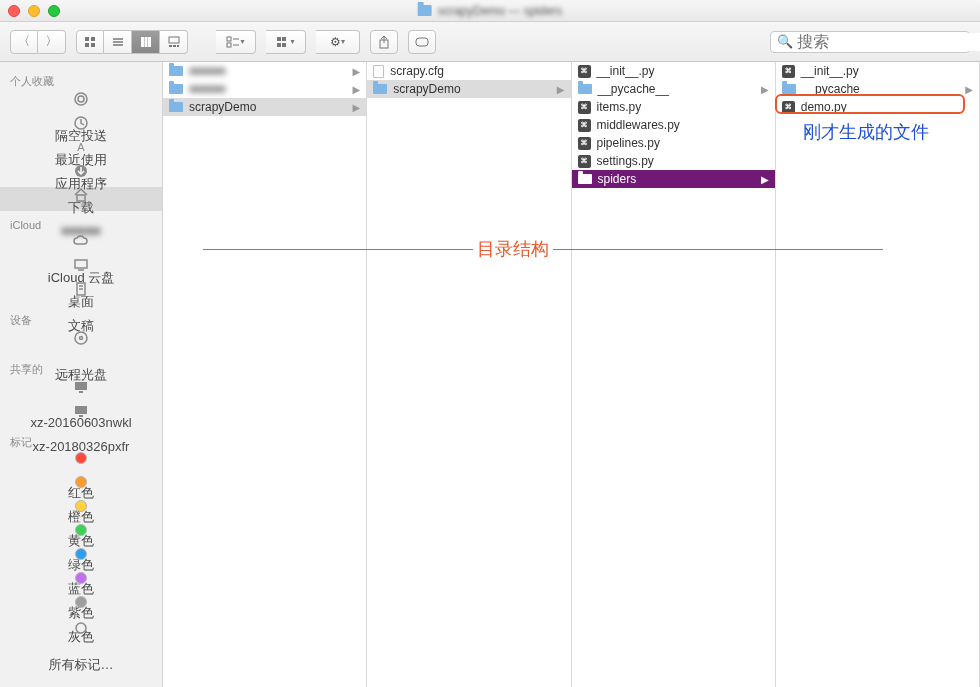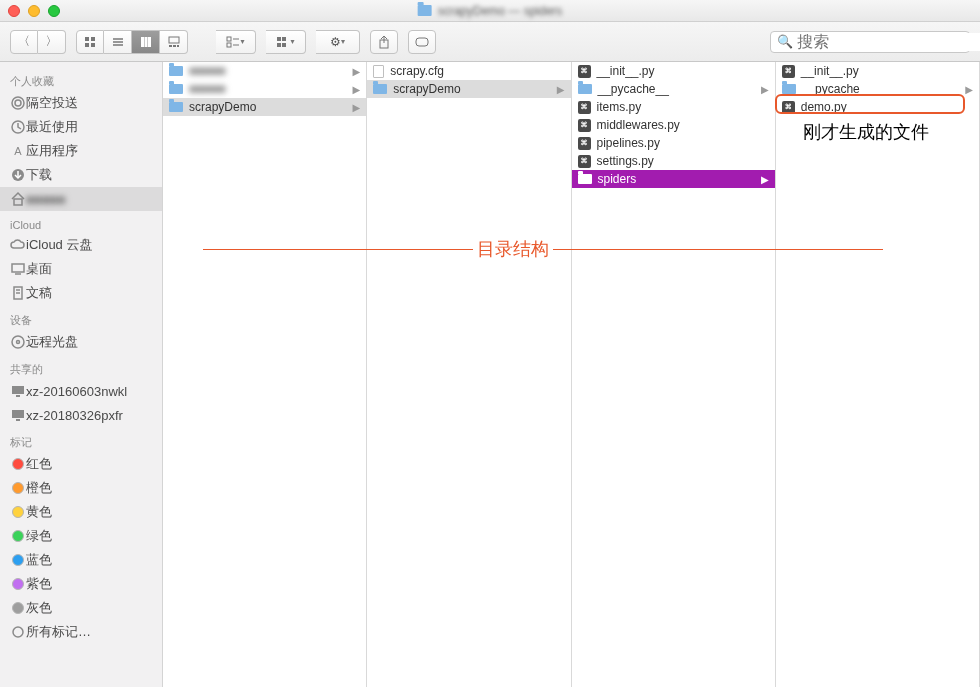--- a/index.html
+++ b/index.html
@@ -23,47 +23,47 @@
   .tb-group .tb-btn:not(:first-child):not(:last-child){border-left:none;}
   .tb-single{border-radius:4px;}
   .tb-btn.active{background:linear-gradient(#9d9d9d,#888);color:#fff;}
   .search-box{margin-left:auto;width:200px;height:22px;border:1px solid #c8c8c8;border-radius:4px;background:#fff;display:flex;align-items:center;padding:0 6px;color:#999;}
   .search-box input{border:none;outline:none;flex:1;font-size:16px;}
   
   .body{display:flex;height:calc(100% - 62px);}
   
   .sidebar{width:163px;background:#f2f1f2;border-right:1px solid #d4d4d4;overflow:auto;padding-top:4px;}
   .sb-header{font-size:11px;color:#8a8a8a;padding:8px 10px 2px;}
-  .sb-item{display:flex;align-items:center;gap:0;height:24px;padding:0 10px;color:#4a4a4a;cursor:default;}
+  .sb-item{display:flex;align-items:center;gap:20px;height:24px;padding:0 10px;color:#4a4a4a;cursor:default;flex-direction:column;}
   .sb-item.selected{background:#dcdbdc;}
   .sb-ico{width:16px;height:16px;display:flex;align-items:center;justify-content:center;color:#8a8a8a;}
   .sb-ico svg{width:16px;height:16px;stroke:#8a8a8a;fill:none;stroke-width:1.5;}
   .tagdot{width:12px;height:12px;border-radius:50%;border:1px solid #b5b5b5;}
   
   .columns{flex:1;display:flex;position:relative;}
   .col{flex:1;border-right:1px solid #d9d9d9;overflow:auto;background:#fff;min-width:0;}
   .row{height:18px;display:flex;align-items:center;padding:0 6px;gap:6px;font-size:12px;color:#333;position:relative;white-space:nowrap;}
   .row.sel-grey{background:#dcdcdc;}
-  .row.sel-blue{background:#a21caf;color:#fff;}
+  .row.sel-blue{background:#701a75;color:#fff;}
   .row .arrow{margin-left:auto;font-size:10px;color:#9a9a9a;}
   .row.sel-blue .arrow{color:#fff;}
   .fico{width:14px;height:12px;display:inline-flex;align-items:center;justify-content:center;}
   .fico.folder{background:#7fb6e6;border-radius:1px;position:relative;height:10px;}
   .fico.folder::before{content:"";position:absolute;top:-3px;left:0;width:5px;height:3px;background:#7fb6e6;border-radius:1px 1px 0 0;}
   .fico.folder.blue{background:#2b7de9;}
   .fico.folder.blue::before{background:#2b7de9;}
   .fico.file{width:11px;height:13px;border:1px solid #bfbfbf;background:#fff;border-radius:1px;}
   .fico.py{width:13px;height:13px;background:#4a4a4a;border-radius:2px;color:#fff;display:flex;align-items:center;justify-content:center;font-size:7px;font-weight:700;}
   .row.sel-blue .fico.folder{background:#fff;}
   .row.sel-blue .fico.folder::before{background:#fff;}
   
   .annot-line{position:absolute;left:40px;top:175px;display:flex;align-items:center;color:#e8582b;font-size:18px;white-space:nowrap;pointer-events:none;}
   .annot-line .dash{display:inline-block;border-top:1.5px solid #e8582b;height:0;}
   .annot-box{position:absolute;border:2px solid #e8582b;border-radius:6px;pointer-events:none;}
-  .annot-text{position:absolute;color:#000000;font-size:18px;pointer-events:none;}
+  .annot-text{position:absolute;color:#1d4ed8;font-size:18px;pointer-events:none;}
   .blur{filter:blur(3px);color:#666;}
   .blur-sm{filter:blur(2px);}
 </style>
 </head>
 <body>
 
 <div class="titlebar">
   <div class="traffic">
     <div class="tl red"></div>
     <div class="tl yellow"></div>

